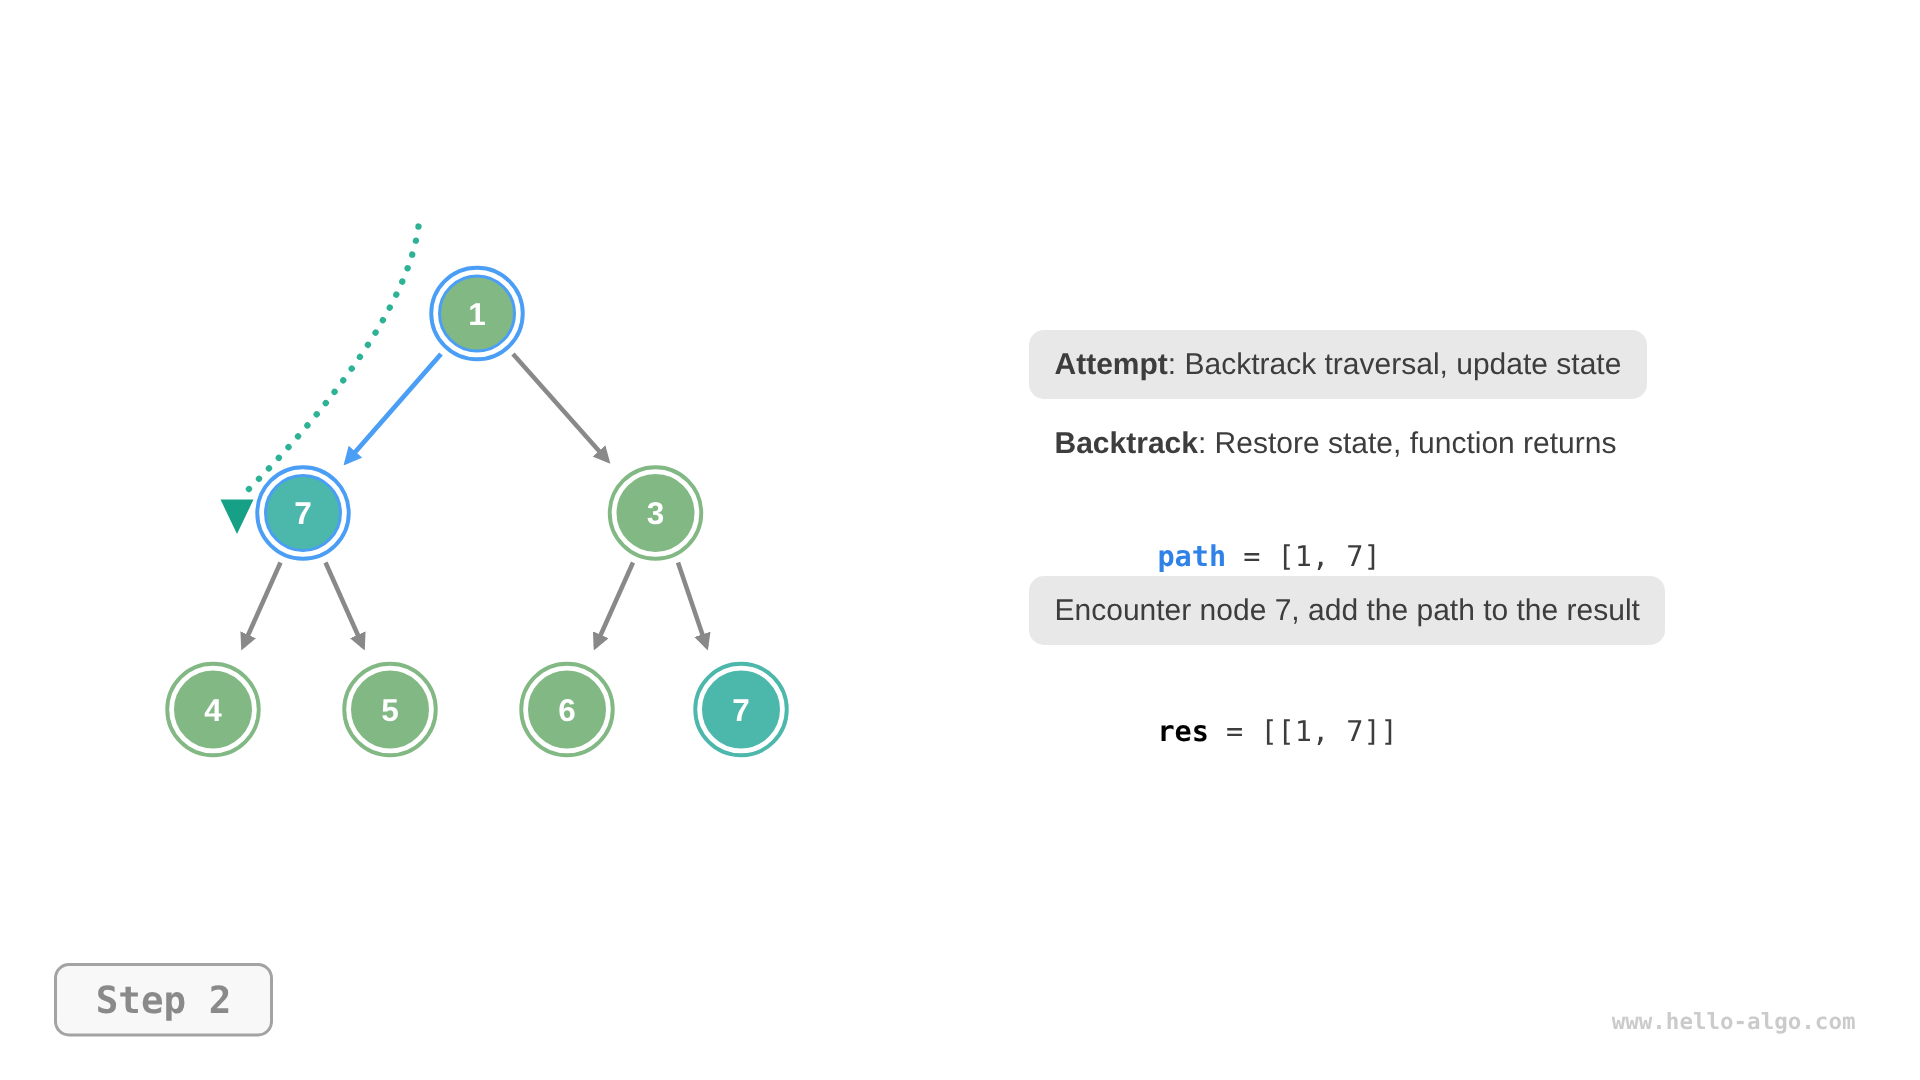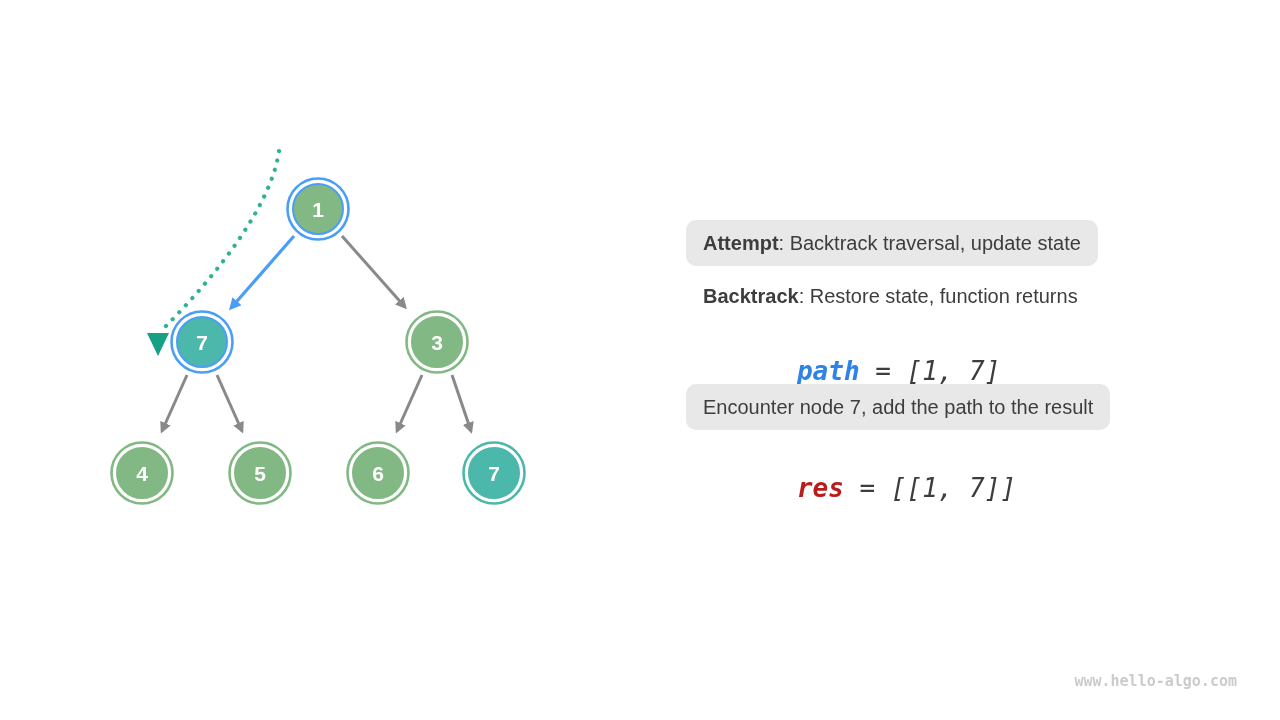--- a/index.html
+++ b/index.html
@@ -39,28 +39,27 @@
     line-height: 24px;
     color: #3d3d3d;
     white-space: nowrap;
     text-align: center;
   }
   .term { font-weight: 700; margin-top: 23px; }
 
   .code-line {
     position: absolute;
     font-family: "DejaVu Sans Mono", monospace;
-    font-size: 26px;
+    font-size: 19px;
     line-height: 26px;
     color: #3d3d3d;
     white-space: pre;
-    font-style: italic;
   }
   .var-blue { color: #2f82e8; font-weight: 700; }
-  .var-teal { color: #b91c1c; font-weight: 700; }
+  .var-teal { color: #000000; font-weight: 700; }
 
   .step-box {
     position: absolute;
     left: 36px; top: 642px;
     width: 146px; height: 49px;
     box-sizing: border-box;
     background: #f8f8f8;
     border: 2px solid #a3a3a3;
     border-radius: 10px;
     color: #8a8a8a;
@@ -163,16 +162,19 @@
 
     <div class="badge" style="left: 686px; top: 384px;">
       <span>Encounter node 7, add the path to the result</span>
     </div>
 
     <div class="code-line" style="left: 703px; top: 449px;">
       <span class="var-teal">res</span><span> = [[1, 7]]</span>
     </div>
   </div>
 
+  <div class="step-box">
+    <span>Step 2</span>
+  </div>
 
   <div class="watermark">www.hello-algo.com</div>
 
 </div>
 
 </body></html>

